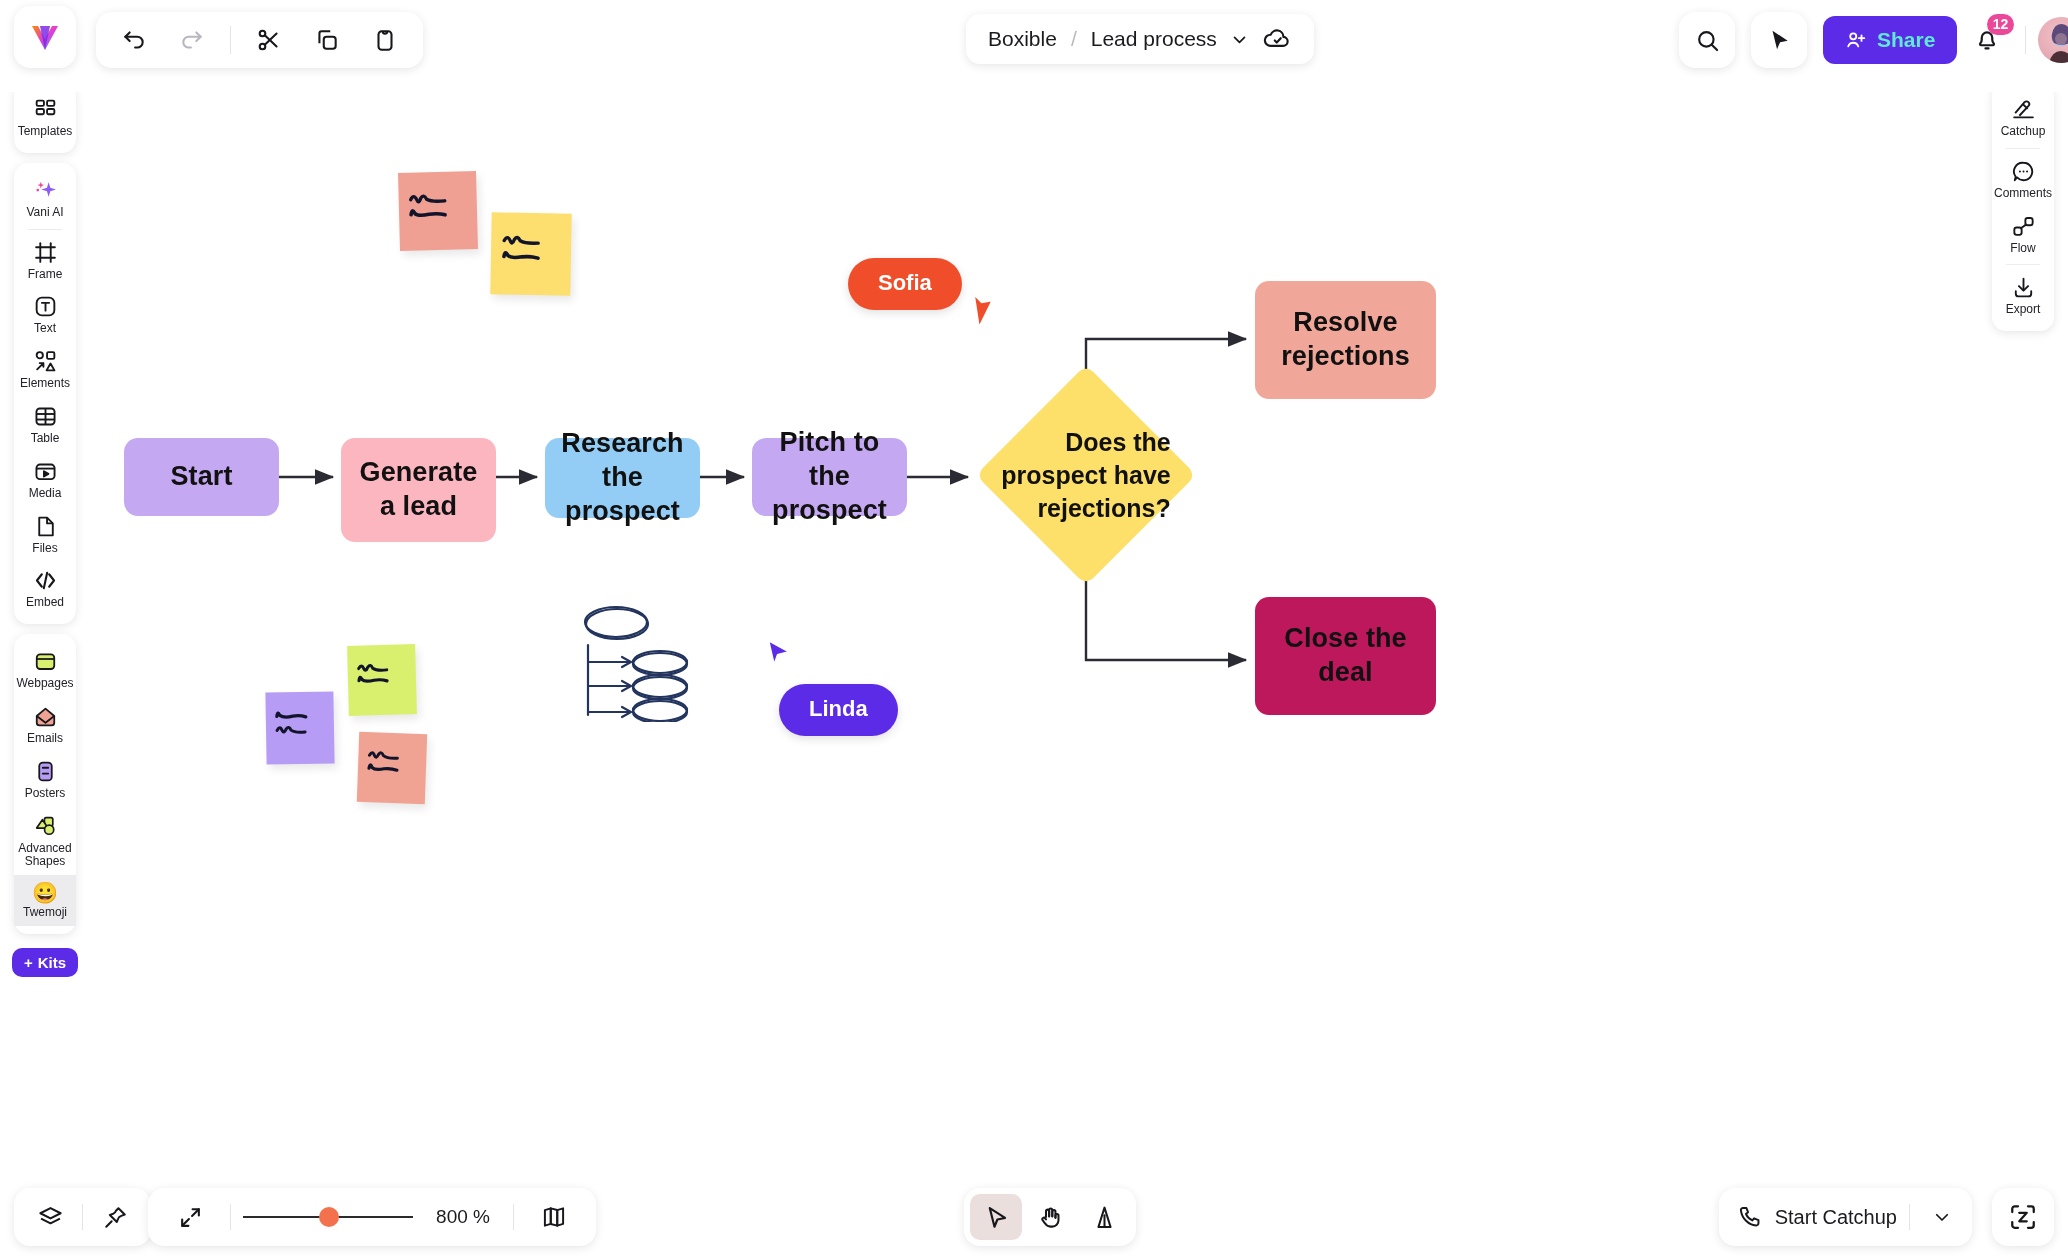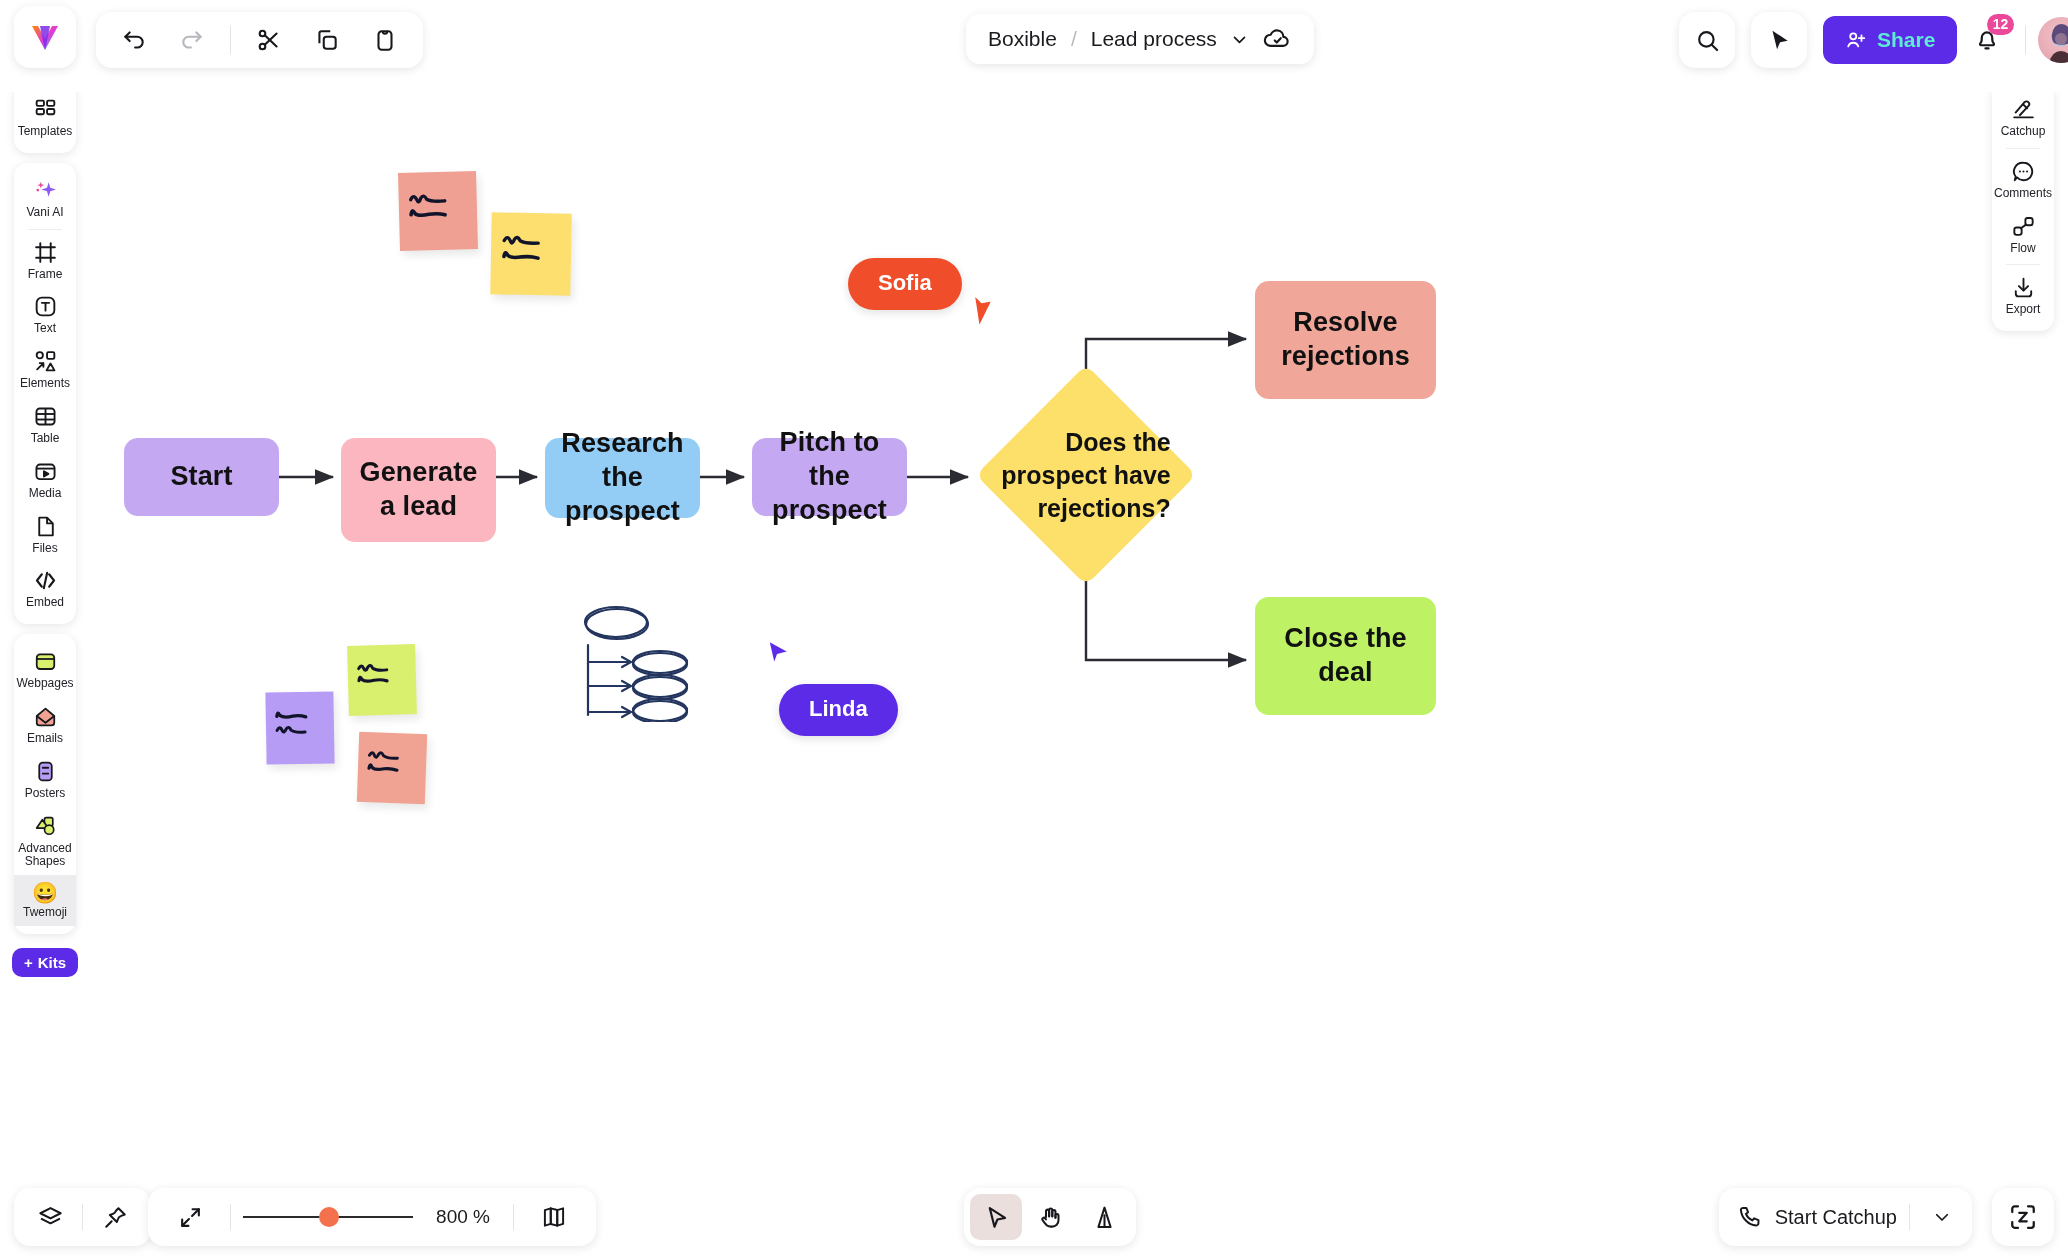--- a/index.html
+++ b/index.html
@@ -188,21 +188,21 @@
 
     <div class="diamond" style="left:1008px;top:397px;width:156px;height:156px;"></div>
     <div class="diamond-label" style="left:1000px;top:410px;width:172px;height:130px;">
       <span>Does the<br>prospect have<br>rejections?</span>
     </div>
 
     <div class="node" style="left:1255px;top:281px;width:181px;height:118px;background:#F0A79A;">
       <span>Resolve<br>rejections</span>
     </div>
 
-    <div class="node" style="left:1255px;top:597px;width:181px;height:118px;background:#bef264;">
+    <div class="node" style="left:1255px;top:597px;width:181px;height:118px;background:#be185d;">
       <span>Close the deal</span>
     </div>
 
     <div class="sticky" style="left:399px;top:172px;width:78px;height:78px;background:#EFA092;transform:rotate(-1.5deg);">
       <svg viewBox="0 0 78 78">
         <path d="M12,27 q3,-6 6,0 q2,5 4,-1 q3,-5 6,1 q5,3 18,2" stroke="#11142b" stroke-width="3.4" fill="none" stroke-linecap="round"></path>
         <path d="M12,42 q1,-7 4,-1 q3,3 14,1 q9,-1 16,1" stroke="#11142b" stroke-width="3.6" fill="none" stroke-linecap="round"></path>
       </svg>
     </div>
 

